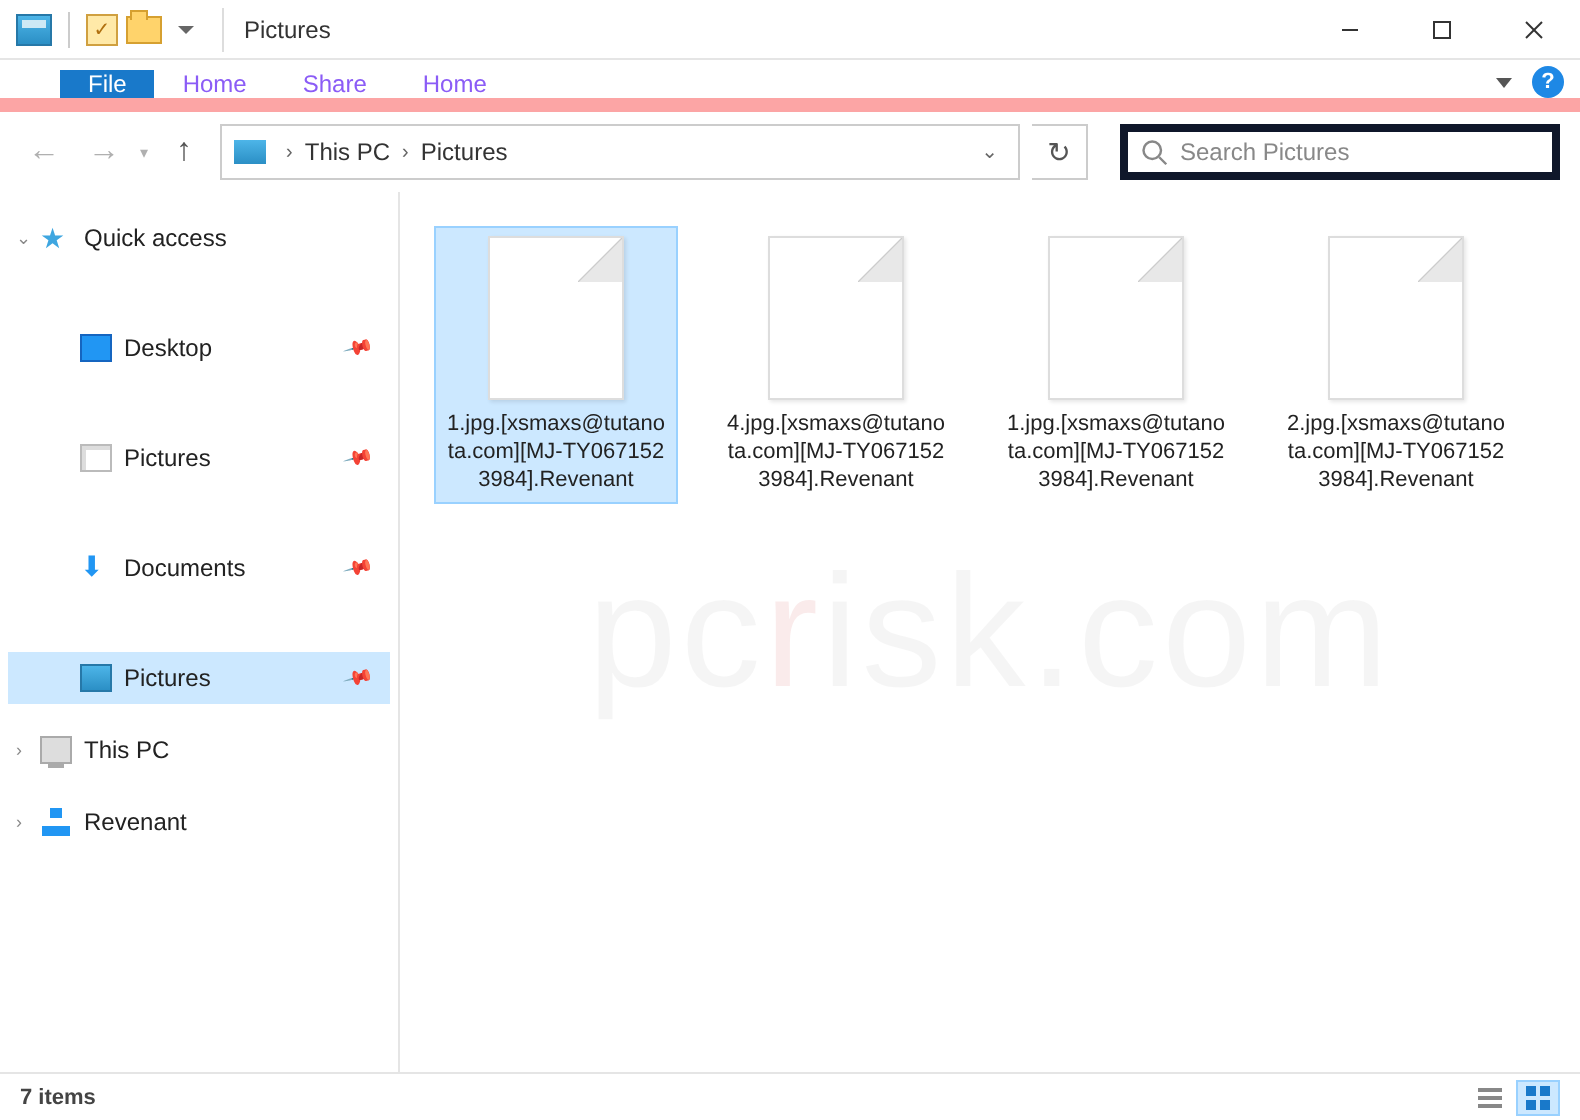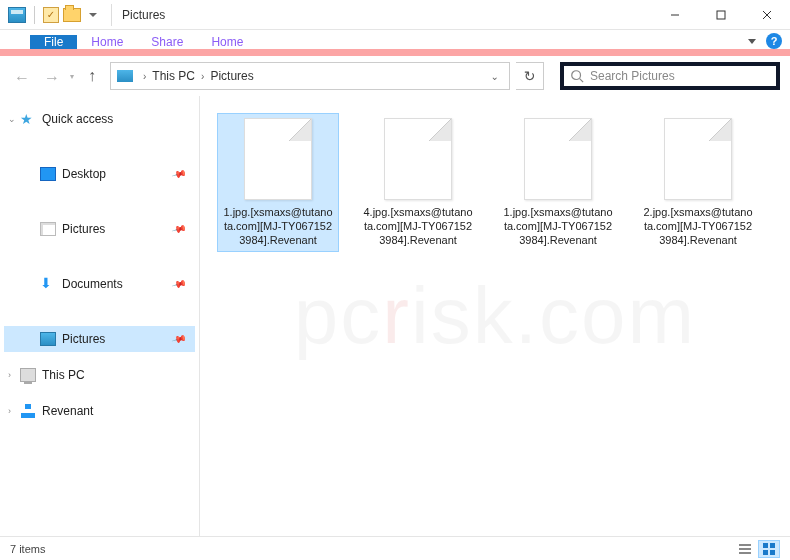--- a/index.html
+++ b/index.html
@@ -67,21 +67,21 @@
 .content { flex:1; padding: 18px 12px 6px 18px; display:flex; flex-wrap:wrap; align-content:flex-start; gap: 18px 20px; position:relative; }
 .file-item { width: 120px; display:flex; flex-direction:column; align-items:center; padding: 4px; }
 .file-item.selected { background:#cce8ff; outline:1px solid #99d1ff; }
 .file-thumb { width: 68px; height: 82px; background:#fff; border:1px solid #ddd; box-shadow: 1px 1px 2px rgba(0,0,0,0.1); position:relative; margin-bottom:6px; }
 .file-thumb::before { content:''; position:absolute; top:0; right:0; width:22px; height:22px; background:linear-gradient(135deg, transparent 50%, #e8e8e8 50%); }
 .file-thumb::after { content:''; position:absolute; top:0; right:0; width:22px; height:22px; background:linear-gradient(135deg, #fff 48%, #ccc 50%, transparent 52%); }
 .file-thumb.txt .lines { position:absolute; top:28px; left:8px; right:8px; height:42px; background:repeating-linear-gradient(#bbb 0, #bbb 1px, transparent 1px, transparent 5px); }
 .file-label { font-size: 11px; text-align:center; line-height:1.25; color:#222; word-break:break-all; max-height: 56px; overflow:hidden; }
 
 
-.statusbar { position:absolute; bottom:0; left:0; right:0; height:24px; border-top:1px solid #e5e5e5; display:flex; align-items:center; padding: 0 10px; font-size:11px; color:#444; background:#fff;}
+.statusbar { position:absolute; bottom:0; left:0; right:0; height:24px; border-top:1px solid #e5e5e5; display:flex; align-items:center; padding: 0 10px; font-size:11px; color:#444; background:#fff;font-weight:bold;}
 .statusbar .view-toggles { margin-left:auto; display:flex; gap:2px; }
 .vt { width:22px; height:18px; border:1px solid transparent; display:flex; align-items:center; justify-content:center; }
 .vt.active { background:#cce8ff; border-color:#99d1ff; }
 .vt svg { width:14px; height:14px; }
 
 
 .watermark { position:absolute; top:50%; left:50%; transform:translate(-50%,-50%); font-size:80px; color:rgba(0,0,0,0.04); font-weight:300; pointer-events:none; letter-spacing:2px; white-space:nowrap;}
 .watermark .r { color:rgba(200,30,30,0.09);}
 </style>
 </head>

